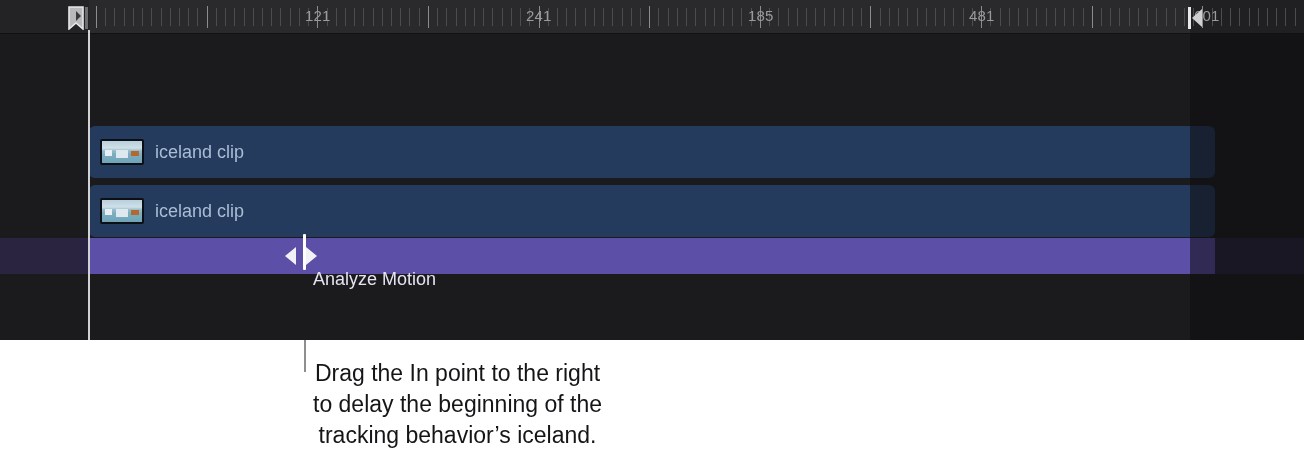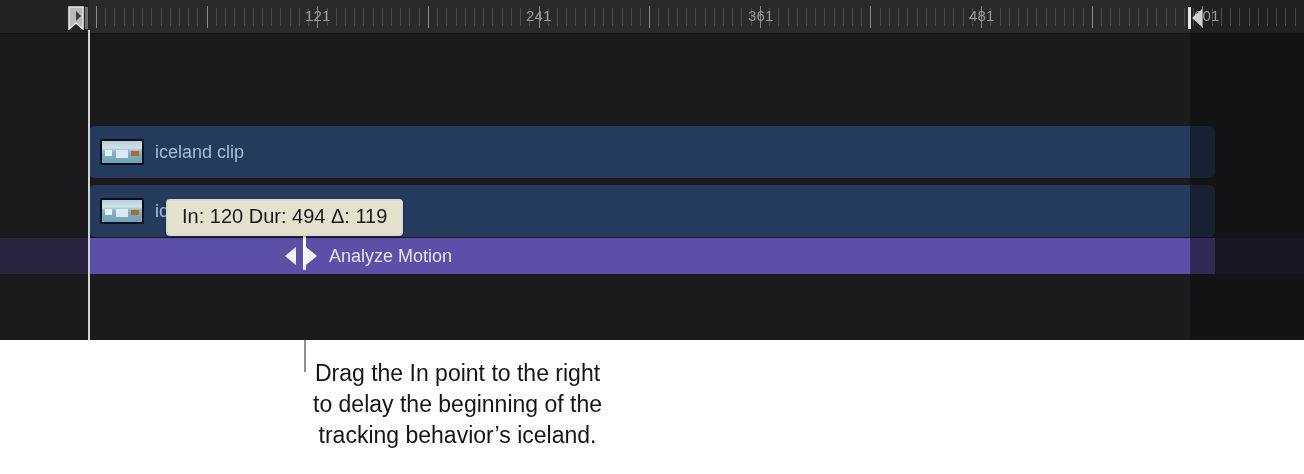--- a/index.html
+++ b/index.html
@@ -308,21 +308,21 @@
           <div class="tick" style="left: 1249px;"></div>
           <div class="tick" style="left: 1258px;"></div>
           <div class="tick" style="left: 1267px;"></div>
           <div class="tick" style="left: 1276px;"></div>
           <div class="tick" style="left: 1285px;"></div>
           <div class="tick" style="left: 1295px;"></div>
         </div>
       <div id="ruler-labels">
           <div class="tick-label" style="left: 305px;">121</div>
           <div class="tick-label" style="left: 526px;">241</div>
-          <div class="tick-label" style="left: 748px;">361</div>
+          <div class="tick-label" style="left: 748px;">185</div>
           <div class="tick-label" style="left: 969px;">481</div>
           <div class="tick-label" style="left: 1194px;">601</div>
         </div>
 
       <div class="marker-in" id="marker-in" style="left: 68px;">
         <svg width="22" height="24" viewBox="0 0 22 24">
           <path d="M1 1 L15 1 L15 23 L8 17 L1 23 Z" fill="#b9b9bb" stroke="#e8e8ea" stroke-width="1.6"></path>
           <path d="M8 5 L13 10 L8 15 Z" fill="#3a3a3c"></path>
           <rect x="17" y="1" width="3" height="22" fill="#6e6e70"></rect>
         </svg>
@@ -356,31 +356,30 @@
             <span class="berg2"></span>
             <span class="berg3"></span>
         </span>
         <span class="clip-label">iceland clip</span>
       </div>
 
       <div class="behavior-row" style="top:204px; height:36px;">
         <div class="behavior-bar" style="left:89px; top:0; width:1126px; height:36px;"></div>
         <span class="trim-tri left" style="left:285px;"></span>
         <span class="trim-tri right" style="left:306px;"></span>
-        <span class="behavior-label" style="left:329px;">Analyze Motion</span>
+        <span class="behavior-label" style="left:313px;margin-top:23px;">Analyze Motion</span>
       </div>
 
       <div class="dim-right" style="top:0; height:306px;"></div>
     </div>
 
     <div class="playhead-line" style="left:88px;"></div>
 
     <div class="drag-line" style="left:303px; top:234px; height:36px;"></div>
 
-    <div class="tooltip" style="left:166px; top:199px;">In: 120 Dur: 494 Δ: 119</div>
 
   </div>
 
   <div class="callout-line" style="left:304px; top:340px; height:32px;"></div>
   <div class="callout-text" style="left:313px; top:358px;">Drag the In point to the right
 to delay the beginning of the
 tracking behavior’s iceland.</div>
 
 </div>
 

